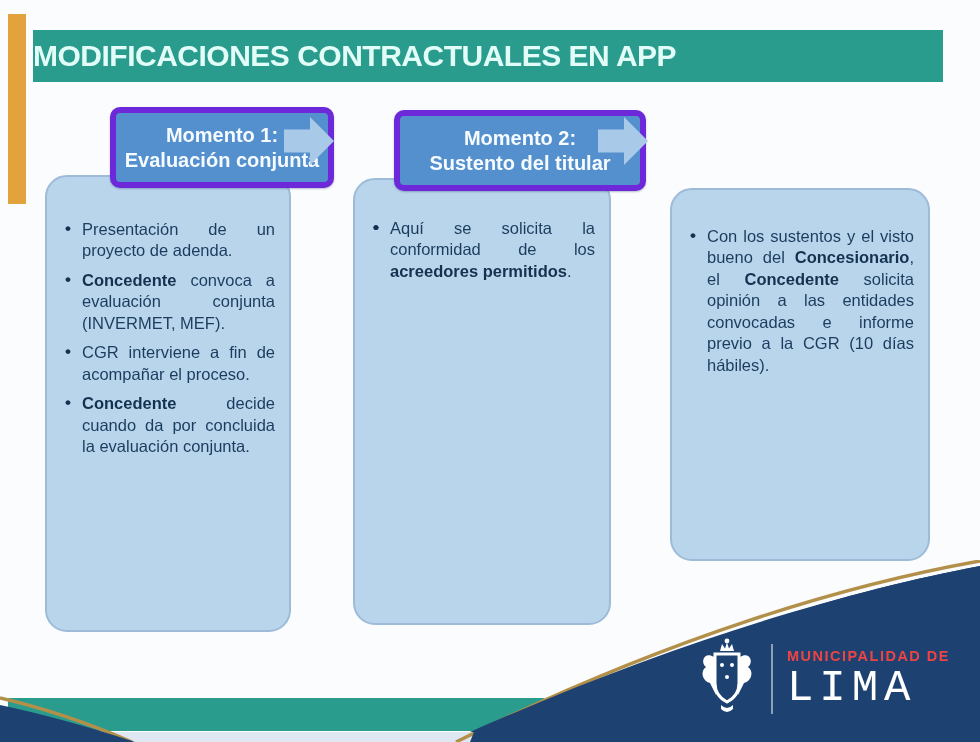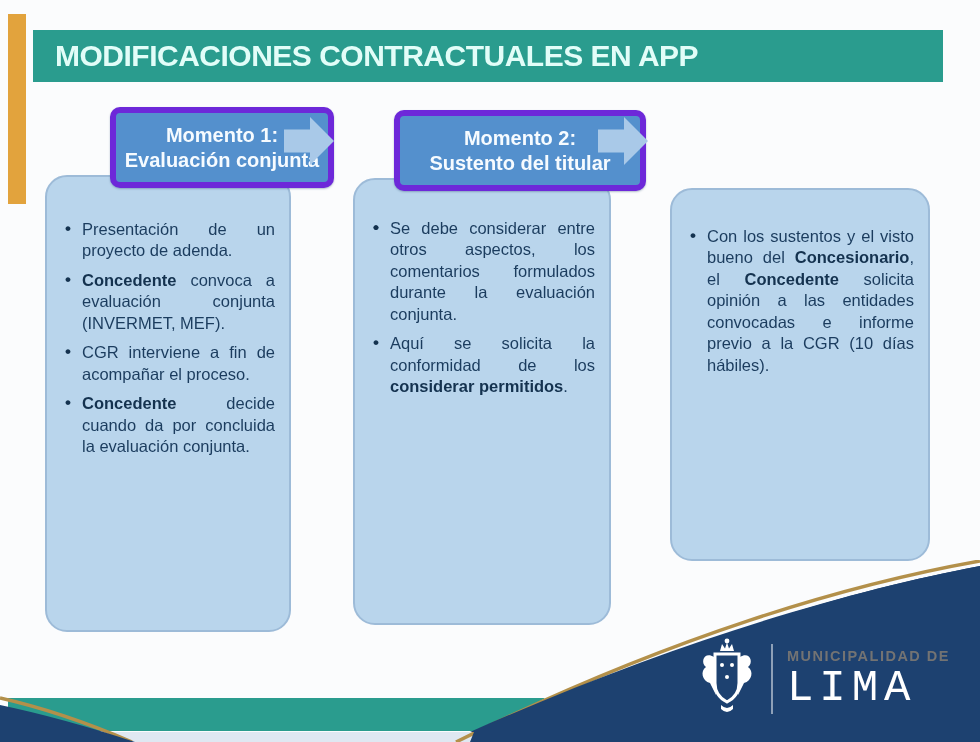--- a/index.html
+++ b/index.html
@@ -16,21 +16,21 @@
     background:#e2a33d;
   }
 
   
   .title-band{
     position:absolute;left:33px;top:30px;width:910px;height:52px;
     background:#2a9c8e;display:flex;align-items:center;
   }
   .title-band .title{
     color:#e2fdf8;font-size:30px;font-weight:bold;letter-spacing:-0.5px;
-    padding-left:22px;white-space:nowrap;
+    white-space:nowrap;
   }
 
   
   .col-body{
     position:absolute;background:#b9d5ec;border:2px solid #9dbbd8;
     border-radius:22px;box-sizing:border-box;z-index:1;
   }
   #body-1{left:45px;top:175px;width:246px;height:457px;padding:42px 14px 0 18px;}
   #body-2{left:353px;top:178px;width:258px;height:447px;padding:30px 14px 0 18px;}
   #body-3{left:670px;top:188px;width:260px;height:373px;padding:36px 14px 0 18px;}
@@ -70,21 +70,21 @@
   ul.bullets li b{font-weight:bold;color:#14324f;}
 
   
   .footer-svg{position:absolute;left:0;top:560px;width:980px;height:182px;z-index:3;}
 
   
   .logo-block{position:absolute;right:30px;top:636px;z-index:4;display:flex;align-items:center;}
   .crest{width:60px;height:86px;margin-right:14px;}
   .logo-divider{width:2px;height:70px;background:rgba(255,255,255,.5);margin-right:14px;}
   .brand-small{
-    color:#737373;font-size:14.5px;letter-spacing:1.5px;font-weight:bold;
+    color:#ef4444;font-size:14.5px;letter-spacing:1.5px;font-weight:bold;
   }
   .brand-large{
     color:#ffffff;font-size:44px;letter-spacing:6px;line-height:1;margin-top:2px;
     font-weight:400;
     font-family:Liberation Mono, monospace;
   }
 </style>
 </head>
 <body>
 
@@ -100,22 +100,22 @@
     <ul class="bullets">
         <li><span class="dot">•</span><span><span>Presentación de un proyecto de adenda.</span></span></li>
         <li><span class="dot">•</span><span><b>Concedente</b><span> convoca a evaluación conjunta (INVERMET, MEF).</span></span></li>
         <li><span class="dot">•</span><span><span>CGR interviene a fin de acompañar el proceso.</span></span></li>
         <li><span class="dot">•</span><span><b>Concedente</b><span> decide cuando da por concluida la evaluación conjunta.</span></span></li>
       </ul>
   </div>
   <div class="col-body" id="body-2">
     <ul class="bullets">
         <li><span class="dot">•</span></li>
-        <li><span class="dot">•</span><span><span>Se debe considerar entre otros aspectos, los comentarios formulados durante la evaluación conjunta.</span></span></li>
-        <li><span class="dot">•</span><span><span>Aquí se solicita la conformidad de los </span><b>considerar permitidos</b><span>.</span></span></li>
+        <li><span class="dot">•</span></li>
+        <li><span class="dot">•</span><span><span>Aquí se solicita la conformidad de los </span><b>acreedores permitidos</b><span>.</span></span></li>
       </ul>
   </div>
   <div class="col-body" id="body-3">
     <ul class="bullets">
         <li><span class="dot">•</span><span><span>Con los sustentos y el visto bueno del </span><b>Concesionario</b><span>, el </span><b>Concedente</b><span> solicita opinión a las entidades convocadas e informe previo a la CGR (10 días hábiles).</span></span></li>
       </ul>
   </div>
 
   <div class="col-header" id="header-1">
     <span class="hdr-text">Momento 1:

